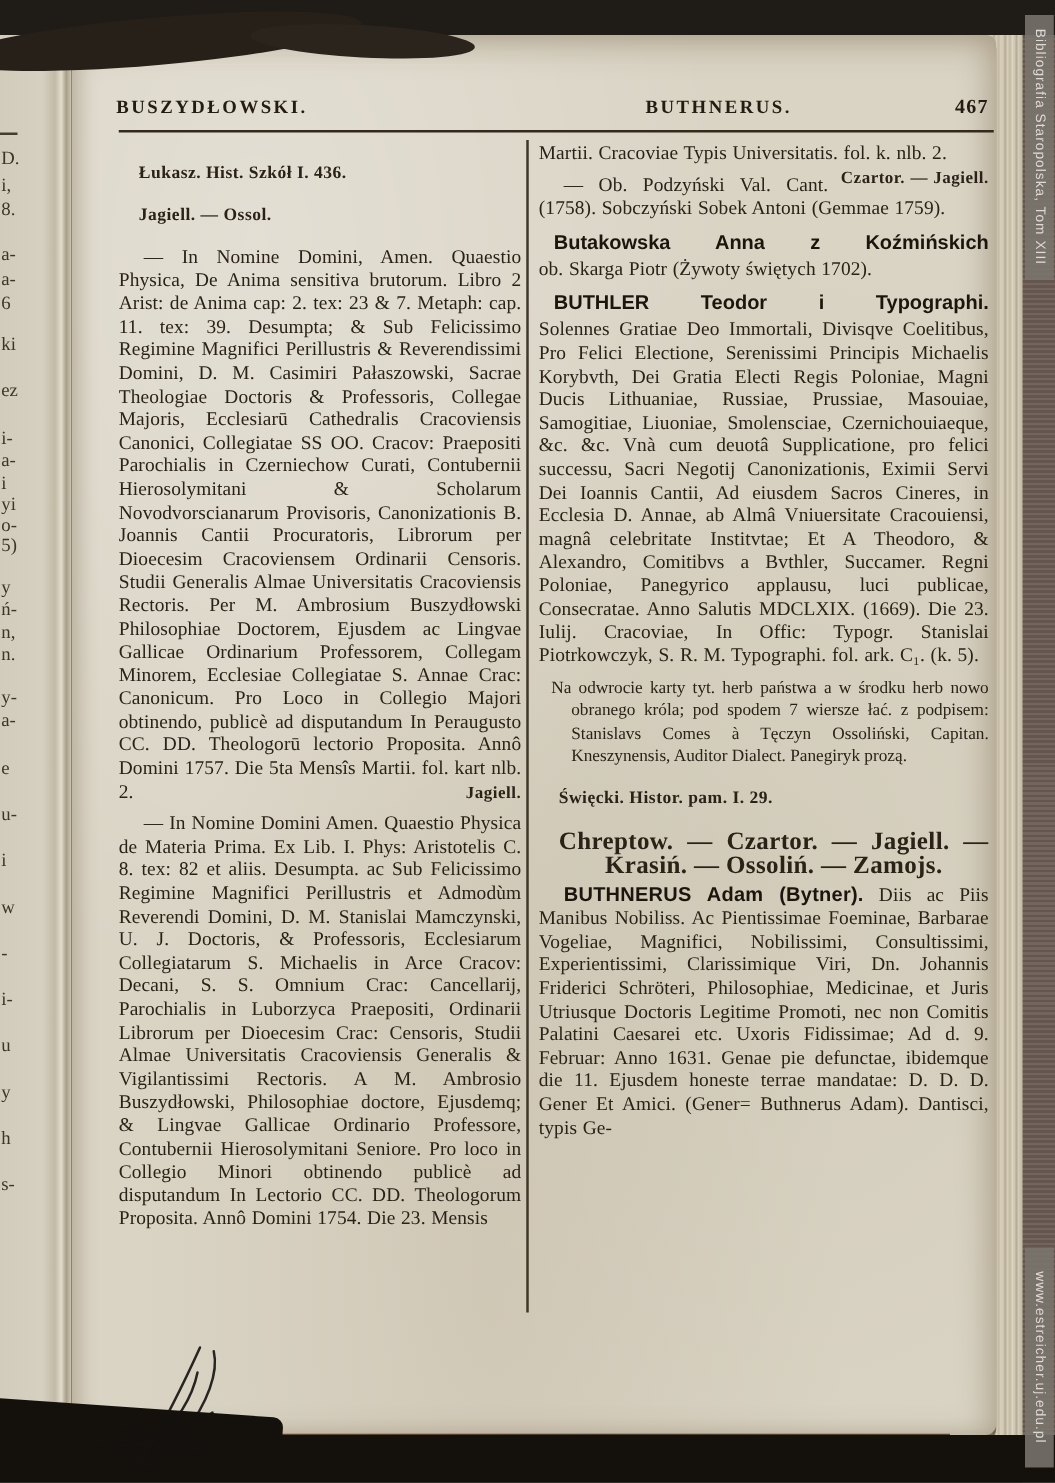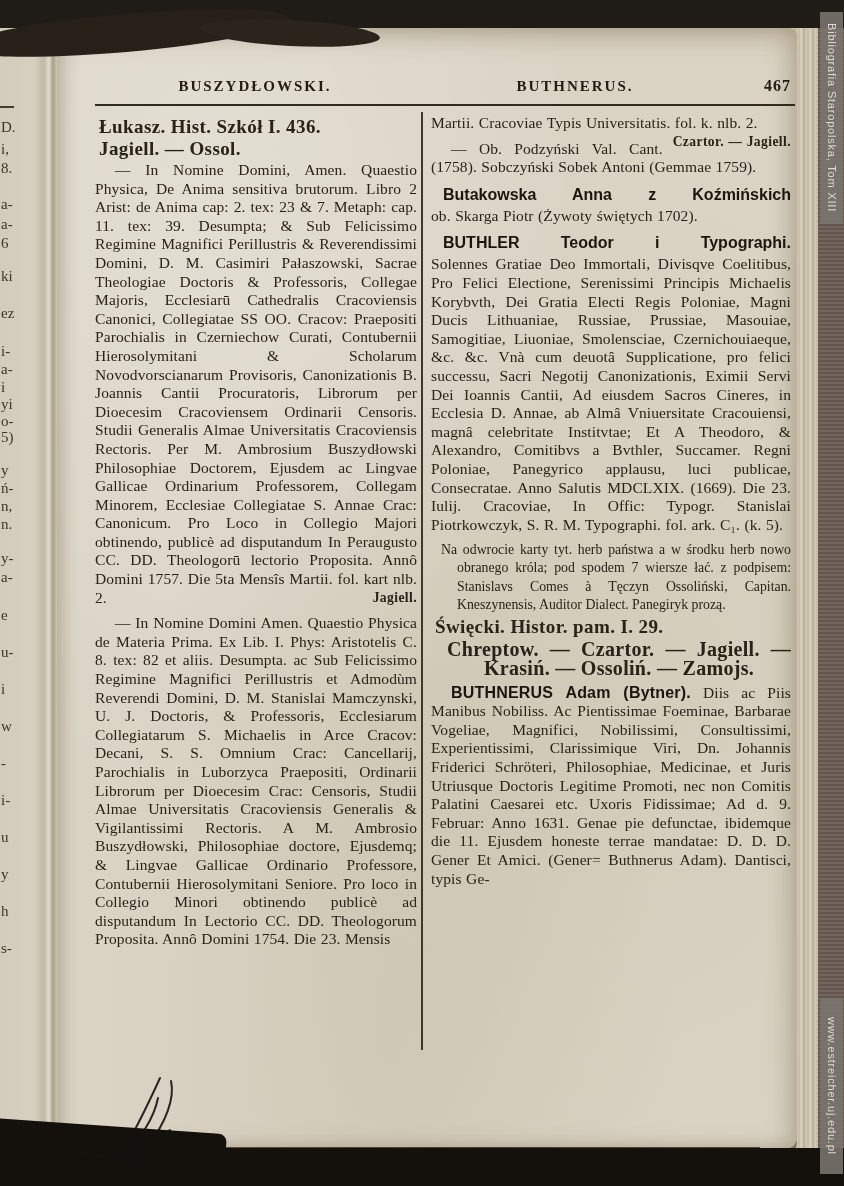--- a/index.html
+++ b/index.html
@@ -29,32 +29,32 @@
      border-radius:4px 7px 9px 3px;
      box-shadow: inset 0 14px 22px rgba(120,100,65,.18),
                  inset -10px 0 22px rgba(135,118,88,.30),
                  inset 6px 0 14px rgba(120,105,75,.22),
                  0 4px 0 rgba(60,40,20,.55);}
 
   .rule{position:absolute;left:38px;top:76px;width:700px;height:2px;background:#33291c;}
   .divider{position:absolute;left:364px;top:84px;width:2px;height:938px;background:#40372a;}
 
   .rh{position:absolute;top:50px;font-weight:bold;font-size:15px;letter-spacing:2px;color:#241c12;}
-  .rh-left{left:36px;width:324px;text-align:center;}
+  .rh-left{left:36px;width:324px;text-align:left;}
   .rh-right{left:374px;width:288px;text-align:center;}
   .pagenum{position:absolute;top:49px;right:6px;font-weight:bold;font-size:16px;letter-spacing:1px;color:#241c12;}
 
   .col{position:absolute;top:86px;overflow:hidden;}
   .col-left{left:38px;width:322px;height:952px;}
   .col-right{left:374px;width:360px;height:952px;}
 
   .body-text{font-size:15.5px;line-height:18.6px;text-align:justify;color:#2b2217;
              letter-spacing:.1px;word-spacing:.5px;margin:0 0 7px 0;}
   .indent{text-indent:20px;}
-  .ref{font-size:19px;font-weight:bold;letter-spacing:.4px;color:#2b2217;line-height:17.5px;margin:4px;}
+  .ref{font-size:14px;font-weight:bold;letter-spacing:.4px;color:#2b2217;line-height:17.5px;margin:16px;}
   .align-right{text-align:left;}
   .sig-inline{float:right;font-size:13.6px;font-weight:bold;letter-spacing:.4px;padding-left:10px;}
   .heading-sans{font-family:"Liberation Sans","DejaVu Sans",sans-serif;font-weight:bold;color:#1c150d;}
   .entry-head{font-size:16px;text-align:justify;text-align-last:justify;margin:9px 0 3px 0;}
   .pad-head{padding-left:12px;}
   .inline-head{font-size:16px;letter-spacing:.2px;}
   .note{font-size:13.8px;line-height:18.2px;text-align:justify;color:#2b2217;
         margin:3px 0 3px 26px;text-indent:-16px;}
   .sigla-line{font-size:20px;font-weight:bold;letter-spacing:.3px;line-height:19px;
               text-align:justify;text-align-last:center;margin:1px 0 6px 16px;color:#2b2217;}

